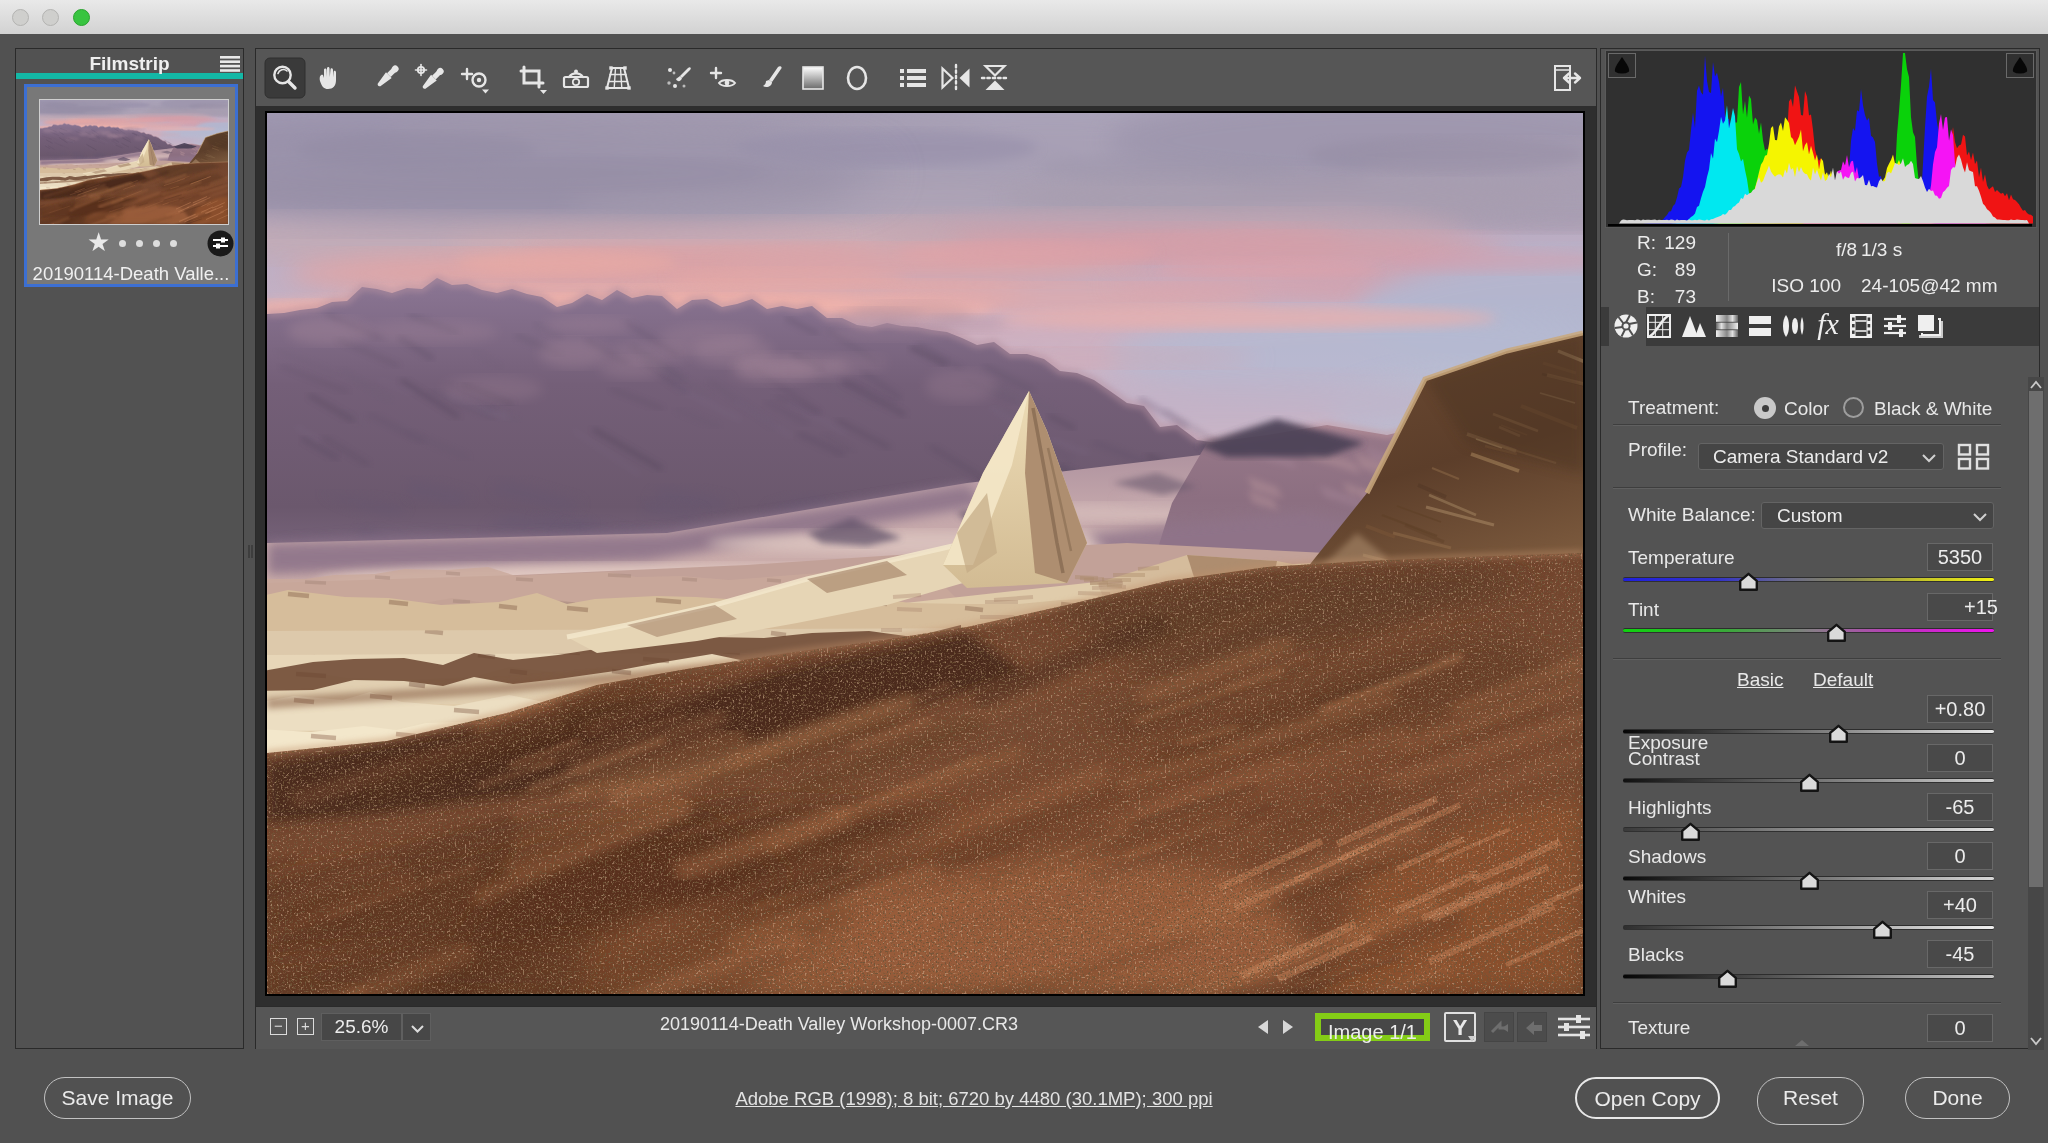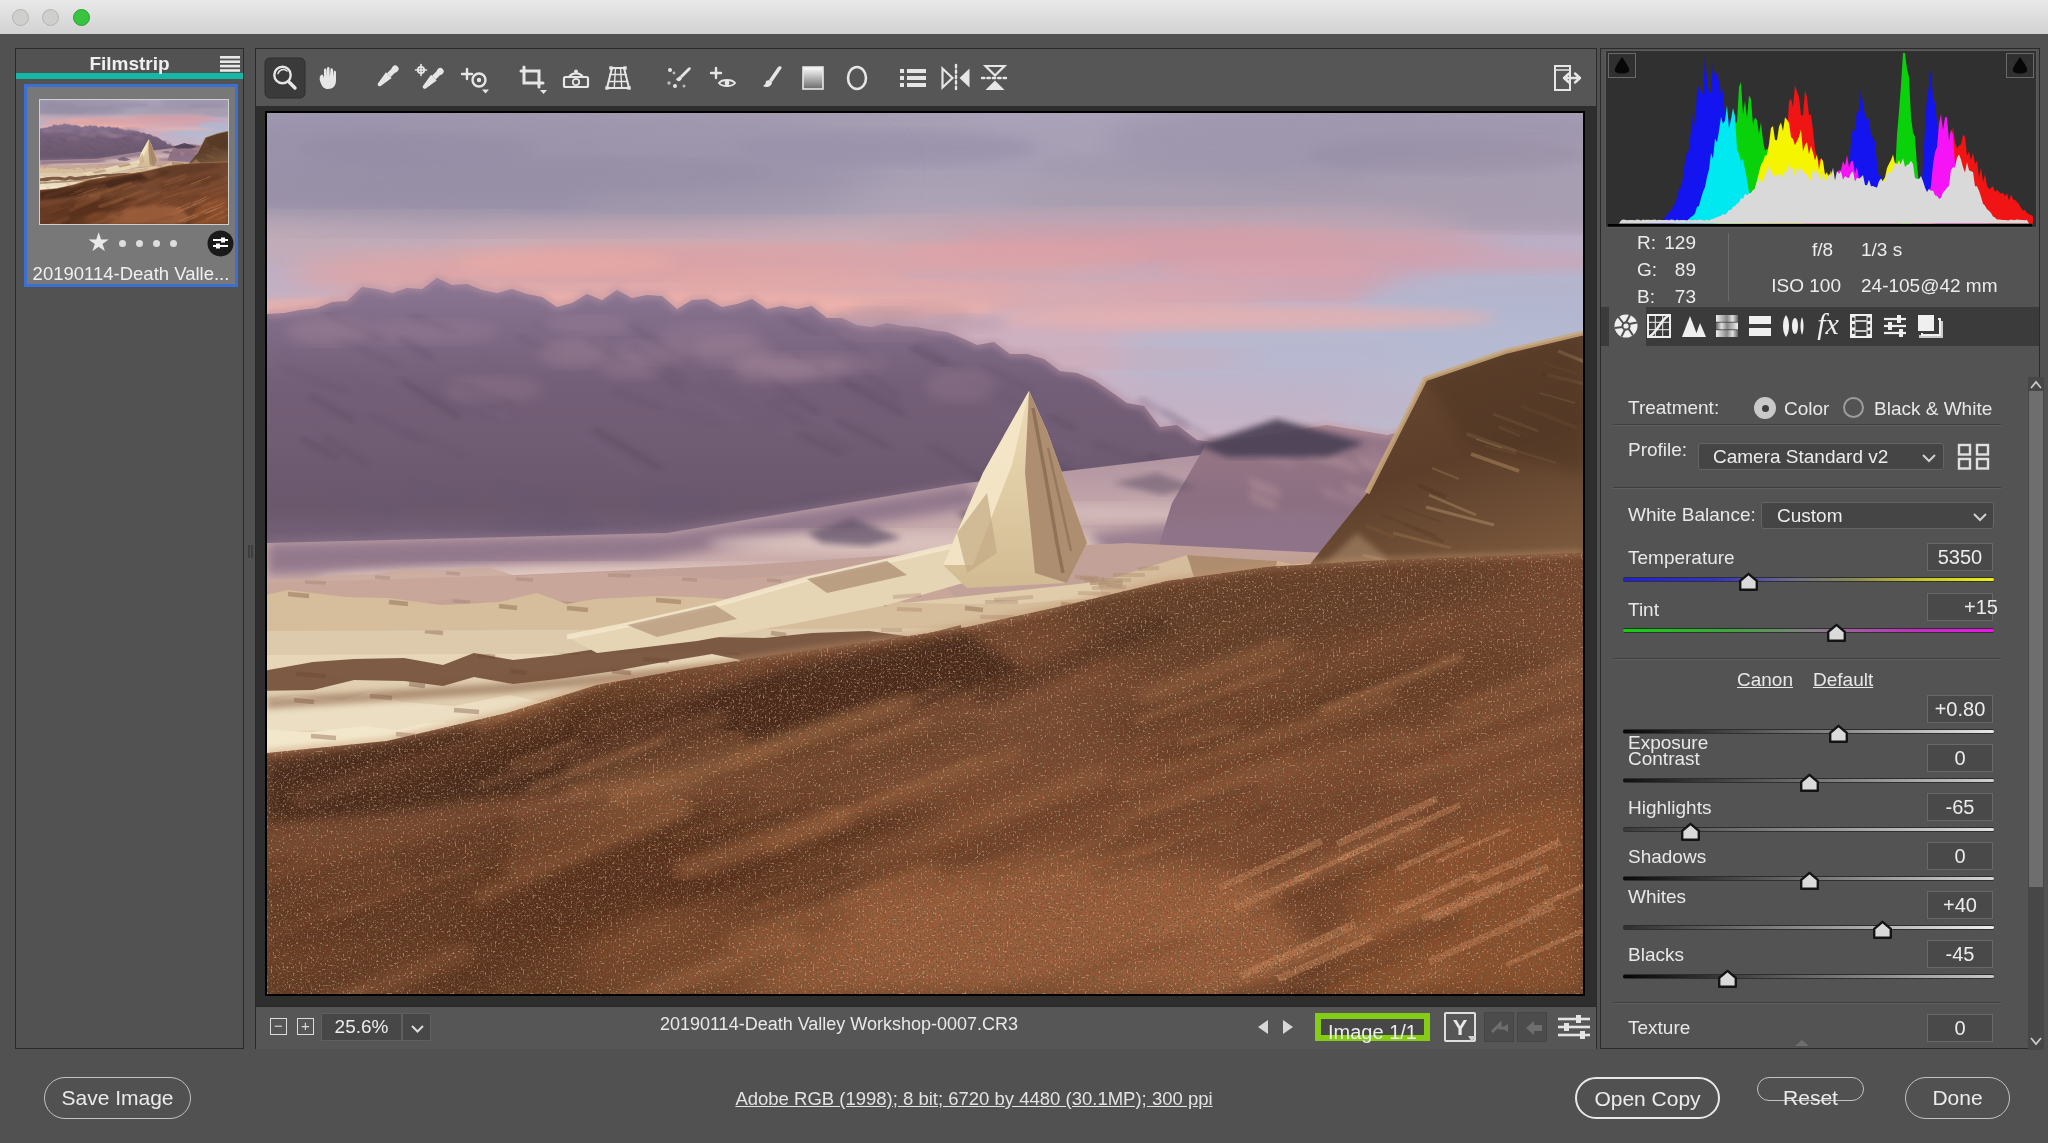--- a/index.html
+++ b/index.html
@@ -861,21 +861,21 @@
   </div>
 
   <div class="abs" style="left:0; top:180px; width:438px; height:125px; color:#ececec; font-size:19px;">
     <div class="abs" style="left:36px; top:3px;">R:</div>
       <div class="abs" style="left:35px; top:3px; width:60px; text-align:right;">129</div>
     <div class="abs" style="left:36px; top:30px;">G:</div>
       <div class="abs" style="left:35px; top:30px; width:60px; text-align:right;">89</div>
     <div class="abs" style="left:36px; top:57px;">B:</div>
       <div class="abs" style="left:35px; top:57px; width:60px; text-align:right;">73</div>
     <div class="abs" style="left:127px; top:4px; width:1px; height:68px; background:#6a6a6a;"></div>
-    <div class="abs" style="left:132px; top:10px; width:100px; text-align:right;">f/8</div>
+    <div class="abs" style="left:156px; top:10px; width:100px; text-align:right;">f/8</div>
     <div class="abs" style="left:260px; top:10px; white-space:nowrap;">1/3 s</div>
     <div class="abs" style="left:140px; top:46px; width:100px; text-align:right; white-space:nowrap;">ISO 100</div>
     <div class="abs" style="left:260px; top:46px; white-space:nowrap;">24-105@42 mm</div>
   </div>
 
   <div class="abs" style="left:0; top:258px; width:438px; height:39px; background:#3b3b3b;">
     <div class="abs" style="left:8px; top:0; width:37px; height:39px; background:#535353;"></div>
     <svg class="abs" style="left:0;top:0;" width="438" height="39" id="tabsvg">
         <g transform="translate(25,19)" fill="none" stroke="#efefef" stroke-width="2.2">
           <circle cx="0" cy="0" r="11.5" fill="#efefef" stroke="none"></circle>
@@ -1017,21 +1017,21 @@
     </svg>
 
   <div class="slabel" style="top:550px;">Tint</div>
   <div class="vbox" style="left:326px; top:544px;padding-left:36px;">+15</div>
   <div class="track" style="top:579px; background:linear-gradient(to right,#0fd20f,#3aa83a 28%,#8a7a8a 52%,#c32ec3 78%,#ef12ef);"></div>
   <svg class="knob" style="left:225px; top:574px;" width="21" height="19">
       <path d="M2.2,17.8 L2.2,8.8 L10.5,1.8 L18.8,8.8 L18.8,17.8 Z" fill="#dadada" stroke="#141414" stroke-width="2.4" stroke-linejoin="round"></path>
     </svg>
   <div class="sep" style="top:609px;"></div>
 
-  <div class="abs" style="left:136px; top:620px; color:#e8e8e8; font-size:19px; text-decoration:underline;">Canon</div>
+  <div class="abs" style="left:136px; top:620px; color:#e8e8e8; font-size:19px; text-decoration:underline;">Basic</div>
   <div class="abs" style="left:212px; top:620px; color:#e8e8e8; font-size:19px; text-decoration:underline;">Default</div>
 
   <div class="slabel" style="top:683px;">Exposure</div>
   <div class="vbox" style="left:326px; top:646px;">+0.80</div>
   <div class="track" style="top:680px; background:linear-gradient(to right,#050505,#e8e8e8);"></div>
   <svg class="knob" style="left:227px; top:675px;" width="21" height="19">
       <path d="M2.2,17.8 L2.2,8.8 L10.5,1.8 L18.8,8.8 L18.8,17.8 Z" fill="#dadada" stroke="#141414" stroke-width="2.4" stroke-linejoin="round"></path>
     </svg>
   <div class="slabel" style="top:699px;">Contrast</div>
   <div class="vbox" style="left:326px; top:695px;">0</div>
@@ -1068,15 +1068,15 @@
   <div class="vbox" style="left:326px; top:965px;">0</div>
   <svg class="abs" style="left:193px; top:990px;" width="16" height="8">
       <path d="M1,7 L8,1 L15,7" fill="#6e6e6e"></path>
     </svg>
 </div>
 
 <div id="footer">
   <div class="btn" style="left:44px; top:28px; width:147px; height:42px; line-height:40px;">Save Image</div>
   <div class="abs" style="left:574px; top:39px; width:800px; text-align:center; font-size:18.5px;"><span class="ulink">Adobe RGB (1998); 8 bit; 6720 by 4480 (30.1MP); 300 ppi</span></div>
   <div class="btn" style="left:1575px; top:28px; width:145px; height:42px; line-height:39px; border-width:2px; border-color:#e8e8e8;">Open Copy</div>
-  <div class="btn" style="left:1757px; top:28px; width:107px; height:24px; line-height:40px;">Reset</div>
+  <div class="btn" style="left:1757px; top:28px; width:107px; height:48px; line-height:40px;">Reset</div>
   <div class="btn" style="left:1905px; top:28px; width:105px; height:42px; line-height:40px;">Done</div>
 </div>
 
 </body></html>

